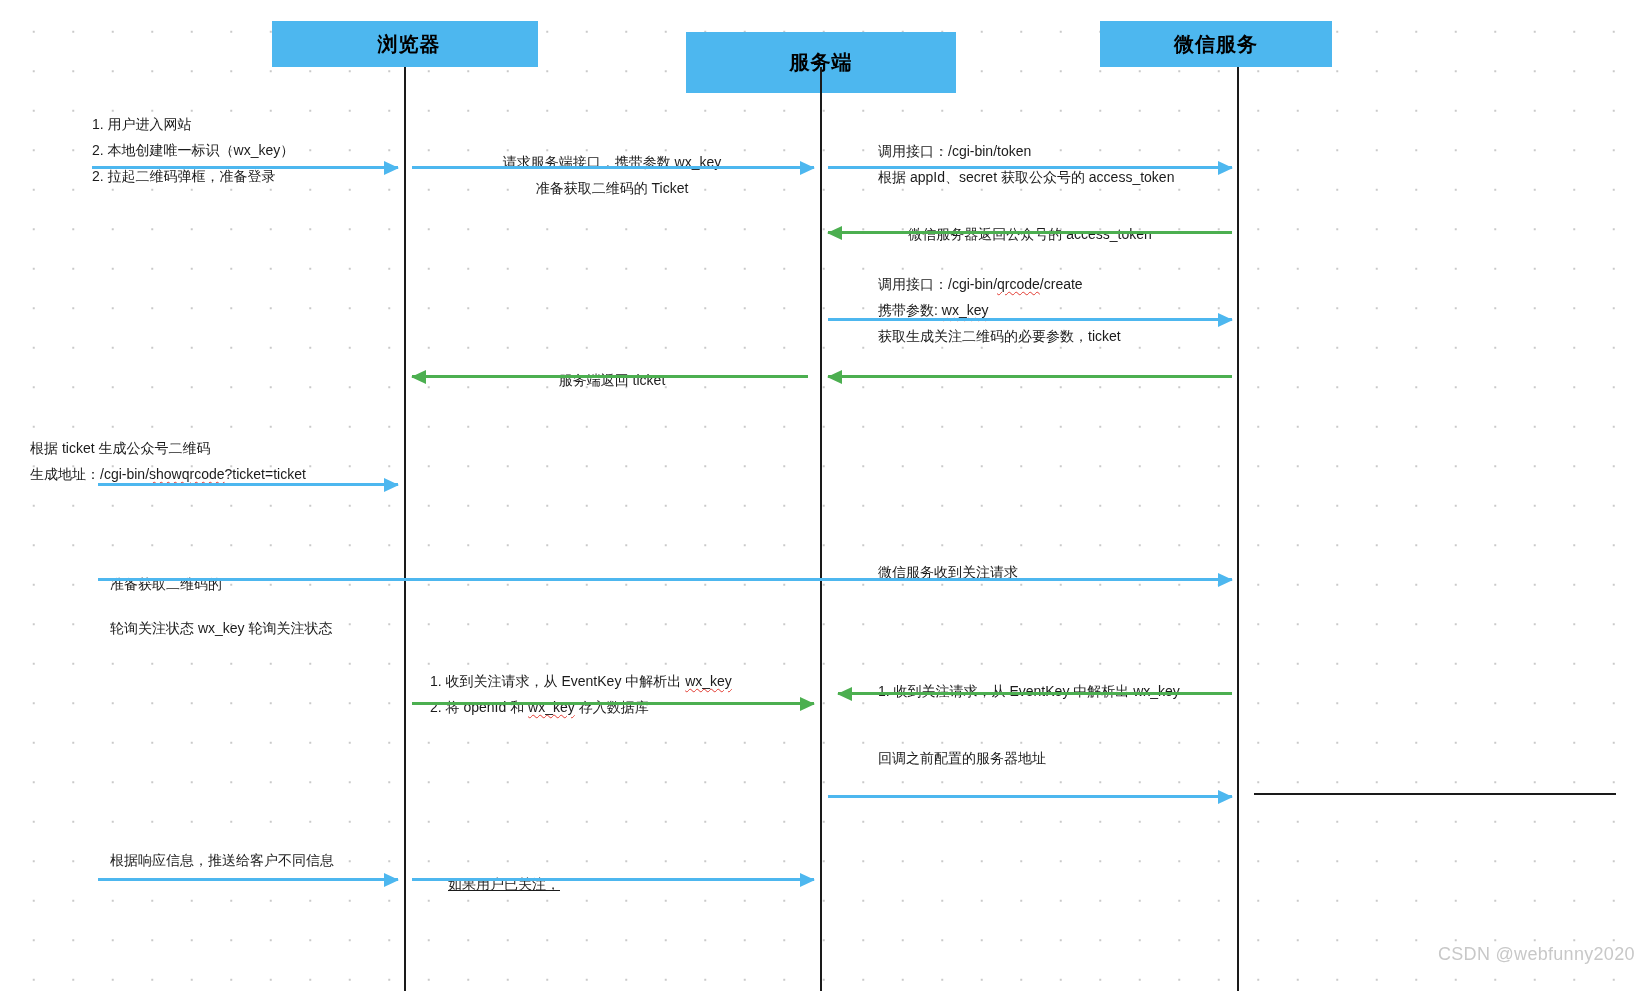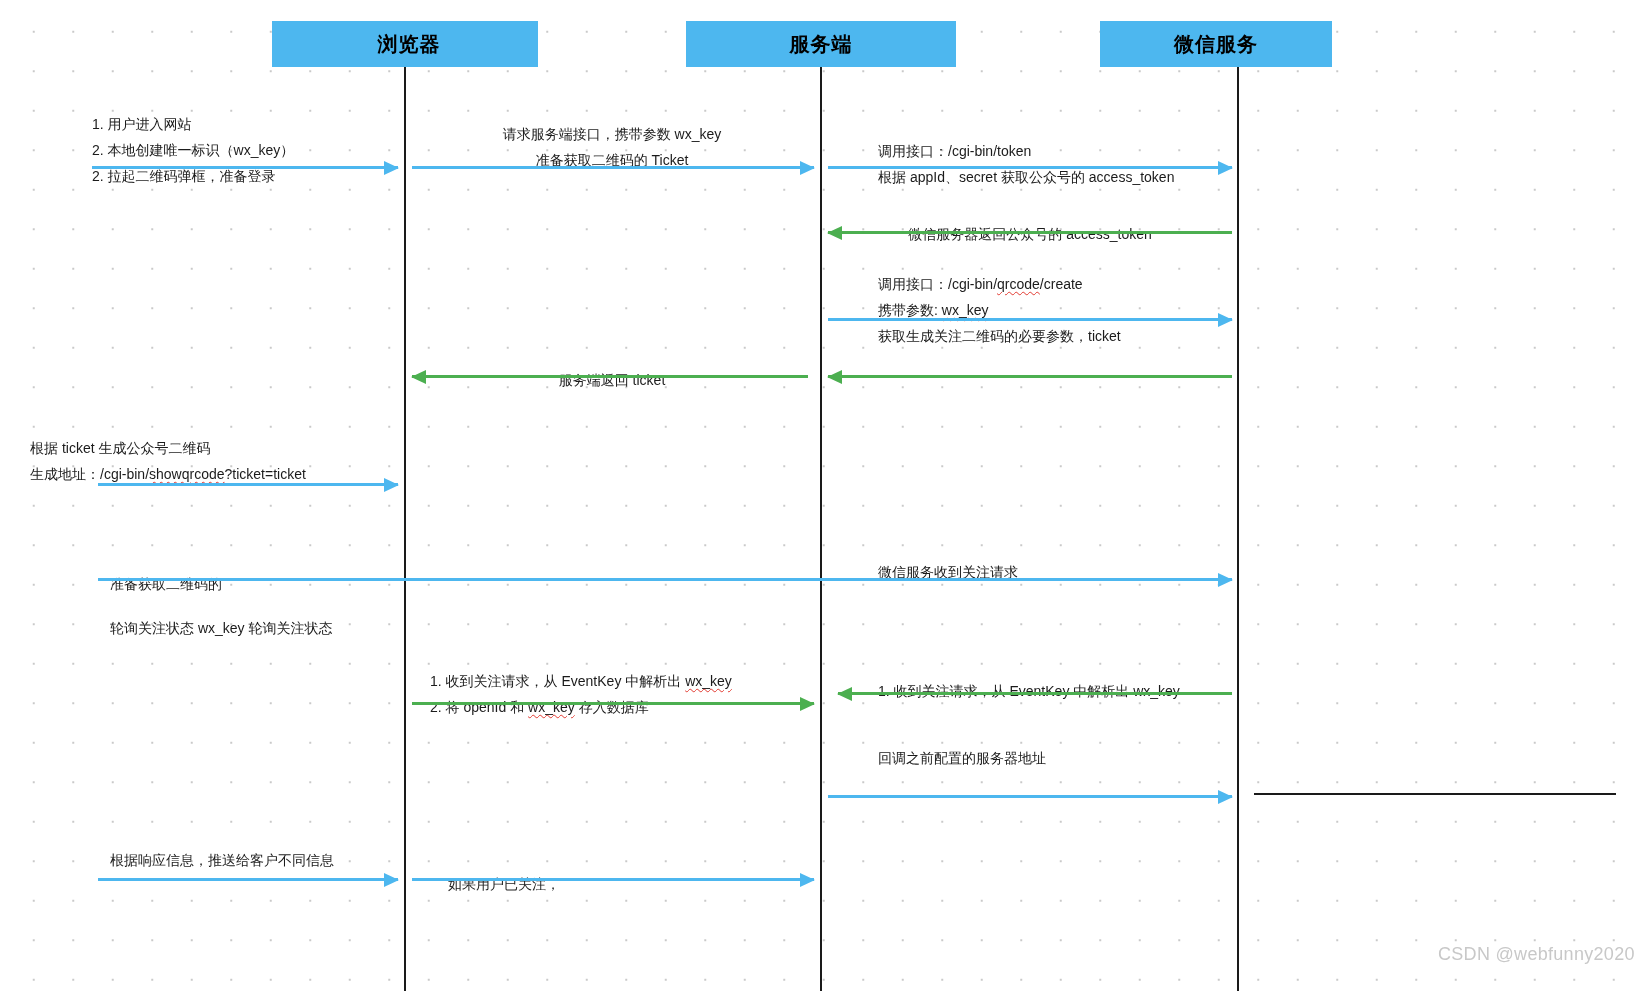--- a/index.html
+++ b/index.html
@@ -112,37 +112,37 @@
   }
 </style>
 </head>
 <body>
 
 <div id="canvas">
 
   <div class="actor-box" style="left:272px; top:21px; width:266px; height:46px;padding-left:8px;">
     <span>浏览器</span>
   </div>
-  <div class="actor-box" style="left:686px; top:21px; width:270px; height:46px;">
+  <div class="actor-box" style="left:686px; top:32px; width:270px; height:61px;">
     <span>服务端</span>
   </div>
   <div class="actor-box" style="left:1100px; top:21px; width:232px; height:46px;">
     <span>微信服务</span>
   </div>
 
   <div class="lifeline" style="left:404px; top:67px; height:924px;"></div>
   <div class="lifeline" style="left:820px; top:67px; height:924px;"></div>
   <div class="lifeline" style="left:1237px; top:67px; height:924px;"></div>
 
   <div class="label left" style="left:92px; top:88px; width:310px;"><span>1. 用户进入网站</span><br><span>2. 本地创建唯一标识（wx_key）</span><br><span>2. 拉起二维码弹框，准备登录</span></div>
   <div class="arrow blue right" style="left:92px; top:166px; width:306px;">
       <span class="head"></span>
     </div>
 
-  <div class="label center" style="left:412px; top:98px; width:400px;"><span>请求服务端接口，携带参数 wx_key</span><br><span>准备获取二维码的 Ticket</span></div>
+  <div class="label center" style="left:412px; top:126px; width:400px;"><span>请求服务端接口，携带参数 wx_key</span><br><span>准备获取二维码的 Ticket</span></div>
   <div class="arrow blue right" style="left:412px; top:166px; width:402px;">
       <span class="head"></span>
     </div>
 
   <div class="label left" style="left:878px; top:115px; width:380px;"><span>调用接口：/cgi-bin/token</span><br><span>根据 appId、secret 获取公众号的 access_token</span></div>
   <div class="arrow blue right" style="left:828px; top:166px; width:404px;">
       <span class="head"></span>
     </div>
 
   <div class="label center" style="left:828px; top:198px; width:404px;"><span>微信服务器返回公众号的 access_token</span></div>
@@ -193,20 +193,20 @@
     </div>
 
   <div class="label left" style="left:1262px; top:756px; width:350px;"><span></span></div>
   <div class="rule" style="left:1254px; top:793px; width:362px;"></div>
 
   <div class="label left" style="left:110px; top:824px; width:340px;"><span>根据响应信息，推送给客户不同信息</span><br><span></span></div>
   <div class="arrow blue right" style="left:98px; top:878px; width:300px;">
       <span class="head"></span>
     </div>
 
-  <div class="label left" style="left:448px; top:848px; width:400px;"><span>如果用户已关注，</span></div>
+  <div class="label left" style="left:448px; top:848px; width:400px;text-decoration:underline;"><span>如果用户已关注，</span></div>
   <div class="arrow blue right" style="left:412px; top:878px; width:402px;">
       <span class="head"></span>
     </div>
 
   <div class="watermark" style="left:1438px; top:944px;">CSDN @webfunny2020</div>
 
 </div>
 
 </body></html>

